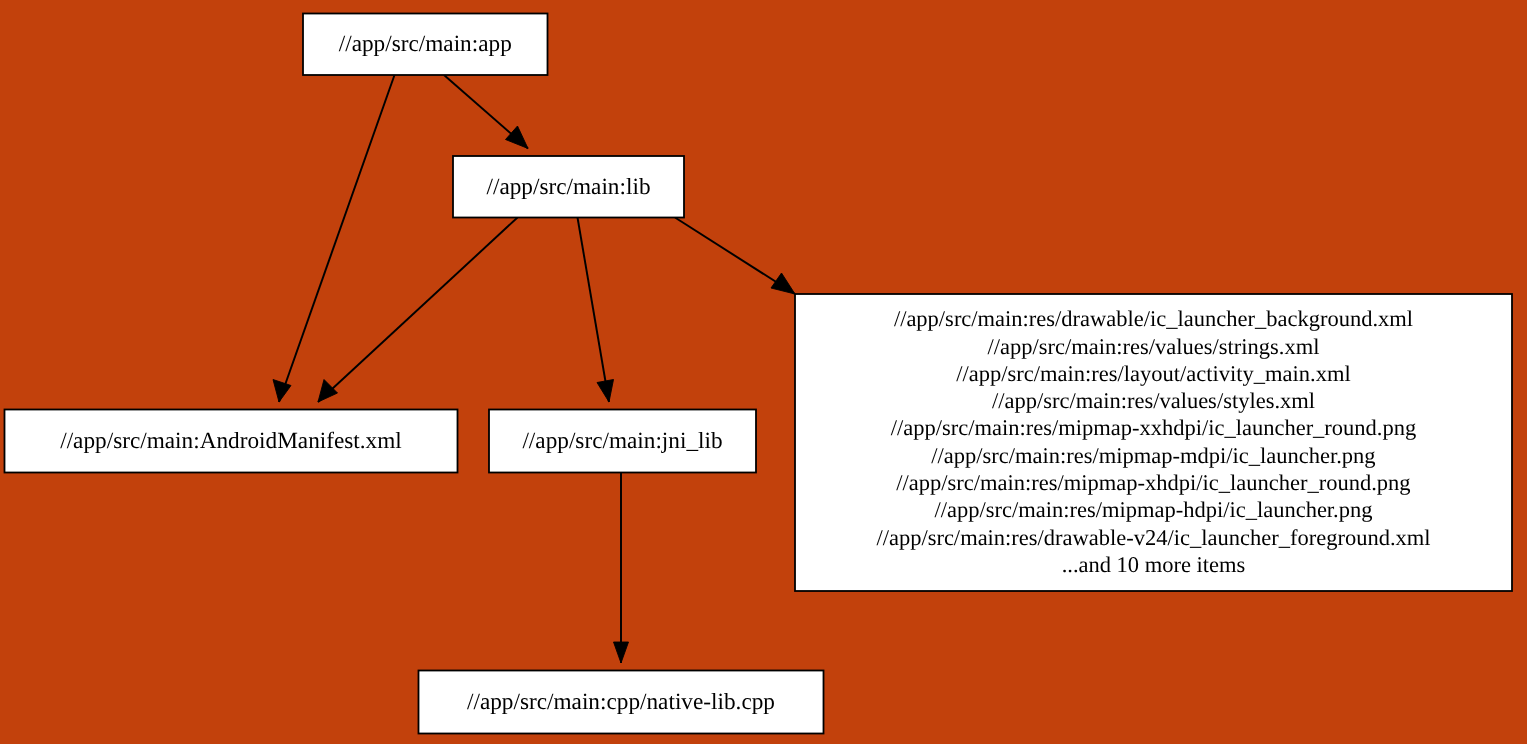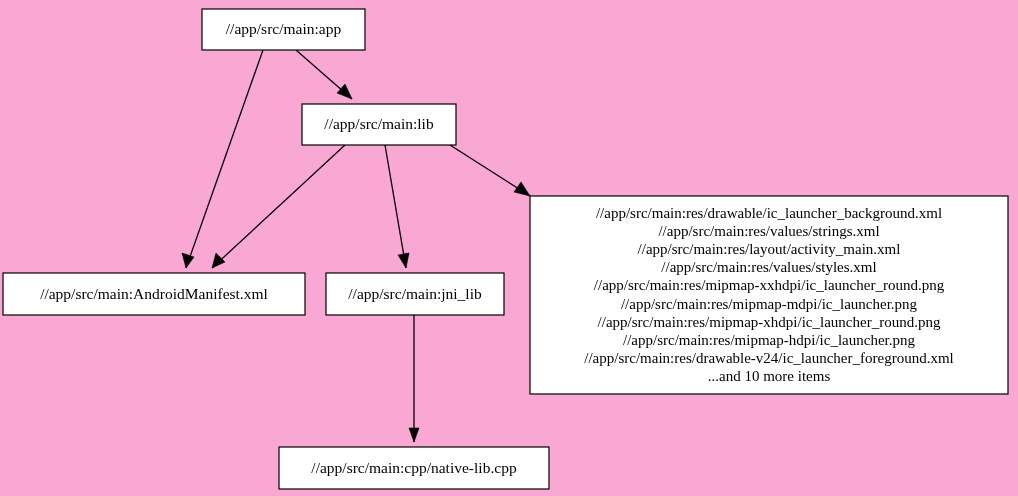--- a/index.html
+++ b/index.html
@@ -10,21 +10,21 @@
   body {
     width: 1018px;
     height: 496px;
     overflow: hidden;
     font-family: "Liberation Serif", "DejaVu Serif", serif;
   }
   #graph-root {
     position: relative;
     width: 1018px;
     height: 496px;
-    background: #f9a8d4;
+    background: #c2410c;
   }
   svg#graph-canvas {
     position: absolute;
     top: 0;
     left: 0;
     width: 1018px;
     height: 496px;
     display: block;
   }
   .node-box {

